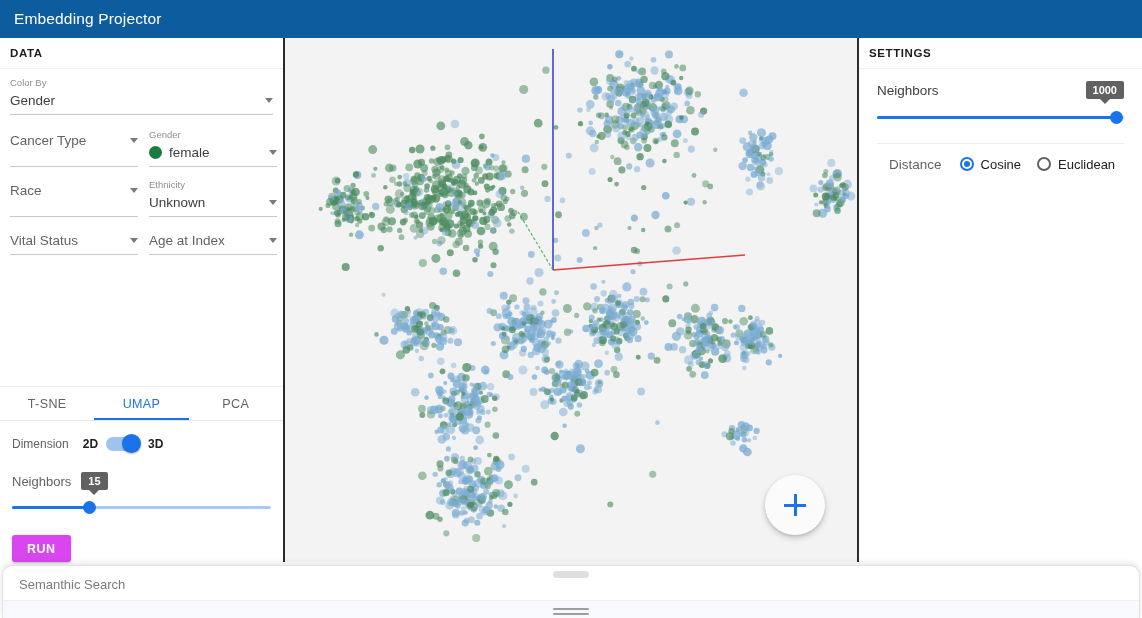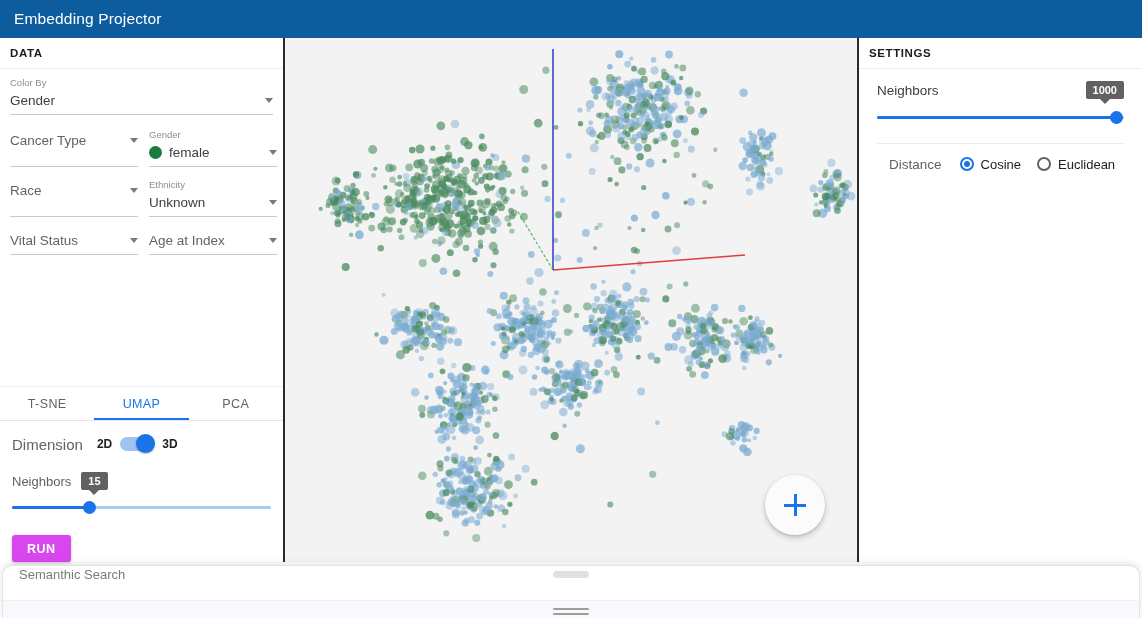--- a/index.html
+++ b/index.html
@@ -137,21 +137,21 @@
     height: 2px; background: #1a73e8;
   }
 
   .algo-body { padding: 12px 12px 0 12px; box-sizing: border-box; }
 
   .dim-row {
     display: flex; align-items: center;
     height: 22px;
     margin-bottom: 16px;
   }
-  .dim-label { font-size: 15px; color: #5f6368; margin-right: 14px; }
+  .dim-label { font-size: 12px; color: #5f6368; margin-right: 14px; }
   .dim-opt { font-size: 12px; color: #202124; font-weight: bold; }
   .toggle {
     width: 34px; height: 14px;
     border-radius: 7px;
     background: #9ec3f0;
     margin: 0 8px;
     position: relative;
     cursor: pointer;
   }
   .toggle .knob {
@@ -307,21 +307,21 @@
     background: #ffffff;
     border: 1px solid #e3e3e3;
     border-bottom: none;
     border-radius: 10px 10px 0 0;
     box-shadow: 0 -2px 6px rgba(0,0,0,.10);
     box-sizing: border-box;
     overflow: hidden;
   }
   .search-input-row {
     height: 36px;
-    display: flex; align-items: flex-start;
+    display: flex; align-items: center;
     padding-left: 14px;
   }
   .search-input {
     border: none;
     outline: none;
     font-size: 13px;
     color: #5f6368;
     background: transparent;
     width: 500px;
     font-family: "Liberation Sans", sans-serif;

